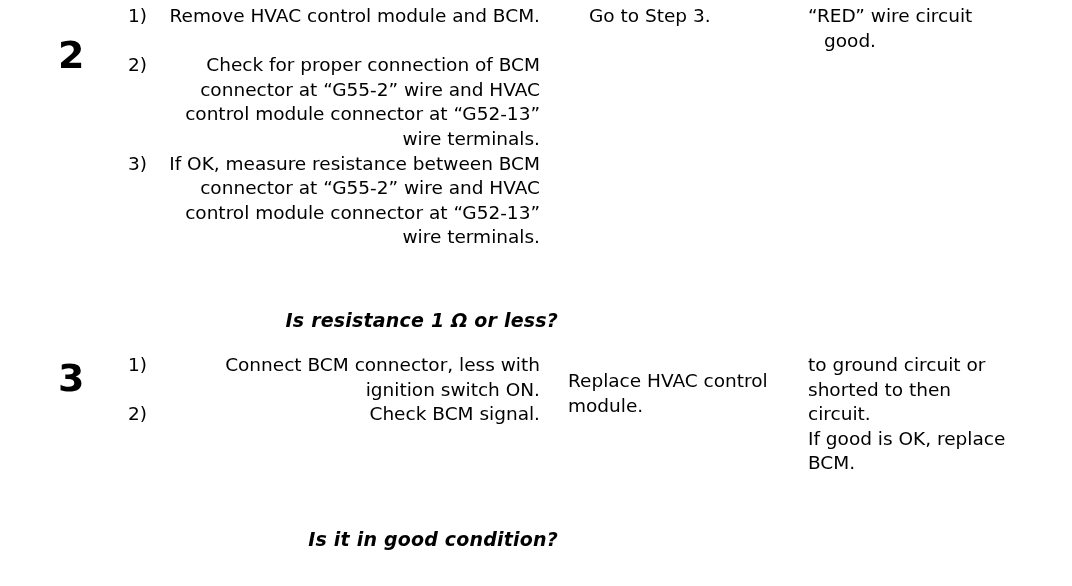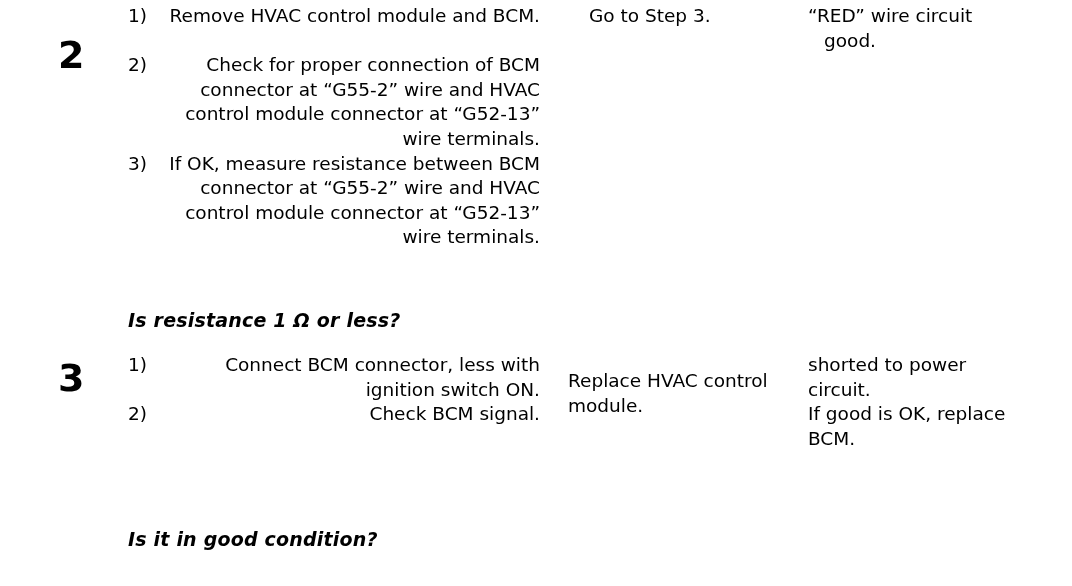--- a/index.html
+++ b/index.html
@@ -86,20 +86,21 @@
   
   .question {
     position: absolute;
     left: 128px;
     width: 430px;
     font-size: 19px;
     line-height: 24.6px;
     font-weight: bold;
     font-style: italic;
     letter-spacing: 0.2px;
+    text-align: right;
   }
   .step-2 .question { top: 308px; }
   .step-3 .question { top: 174px; margin-top: 8px; }
 
   
   .col-result {
     position: absolute;
     width: 230px;
     font-size: 18.5px;
     line-height: 24.6px;
@@ -180,21 +181,22 @@
 
     </div>
 
     <div class="question">Is it in good condition?</div>
 
     <div class="col-result">
       <span class="wrap-line">Replace HVAC control module.</span>
     </div>
 
     <div class="col-cause">
-      <span class="cause-line">shorted to power</span>
+      <span class="cause-line">to ground circuit or</span>
+      <span class="cause-line">shorted to then</span>
       <span class="cause-line">circuit.</span>
       <span class="cause-line">If good is OK, replace</span>
       <span class="cause-line">BCM.</span>
     </div>
 
   </div>
 
 </div>
 
 </body></html>

